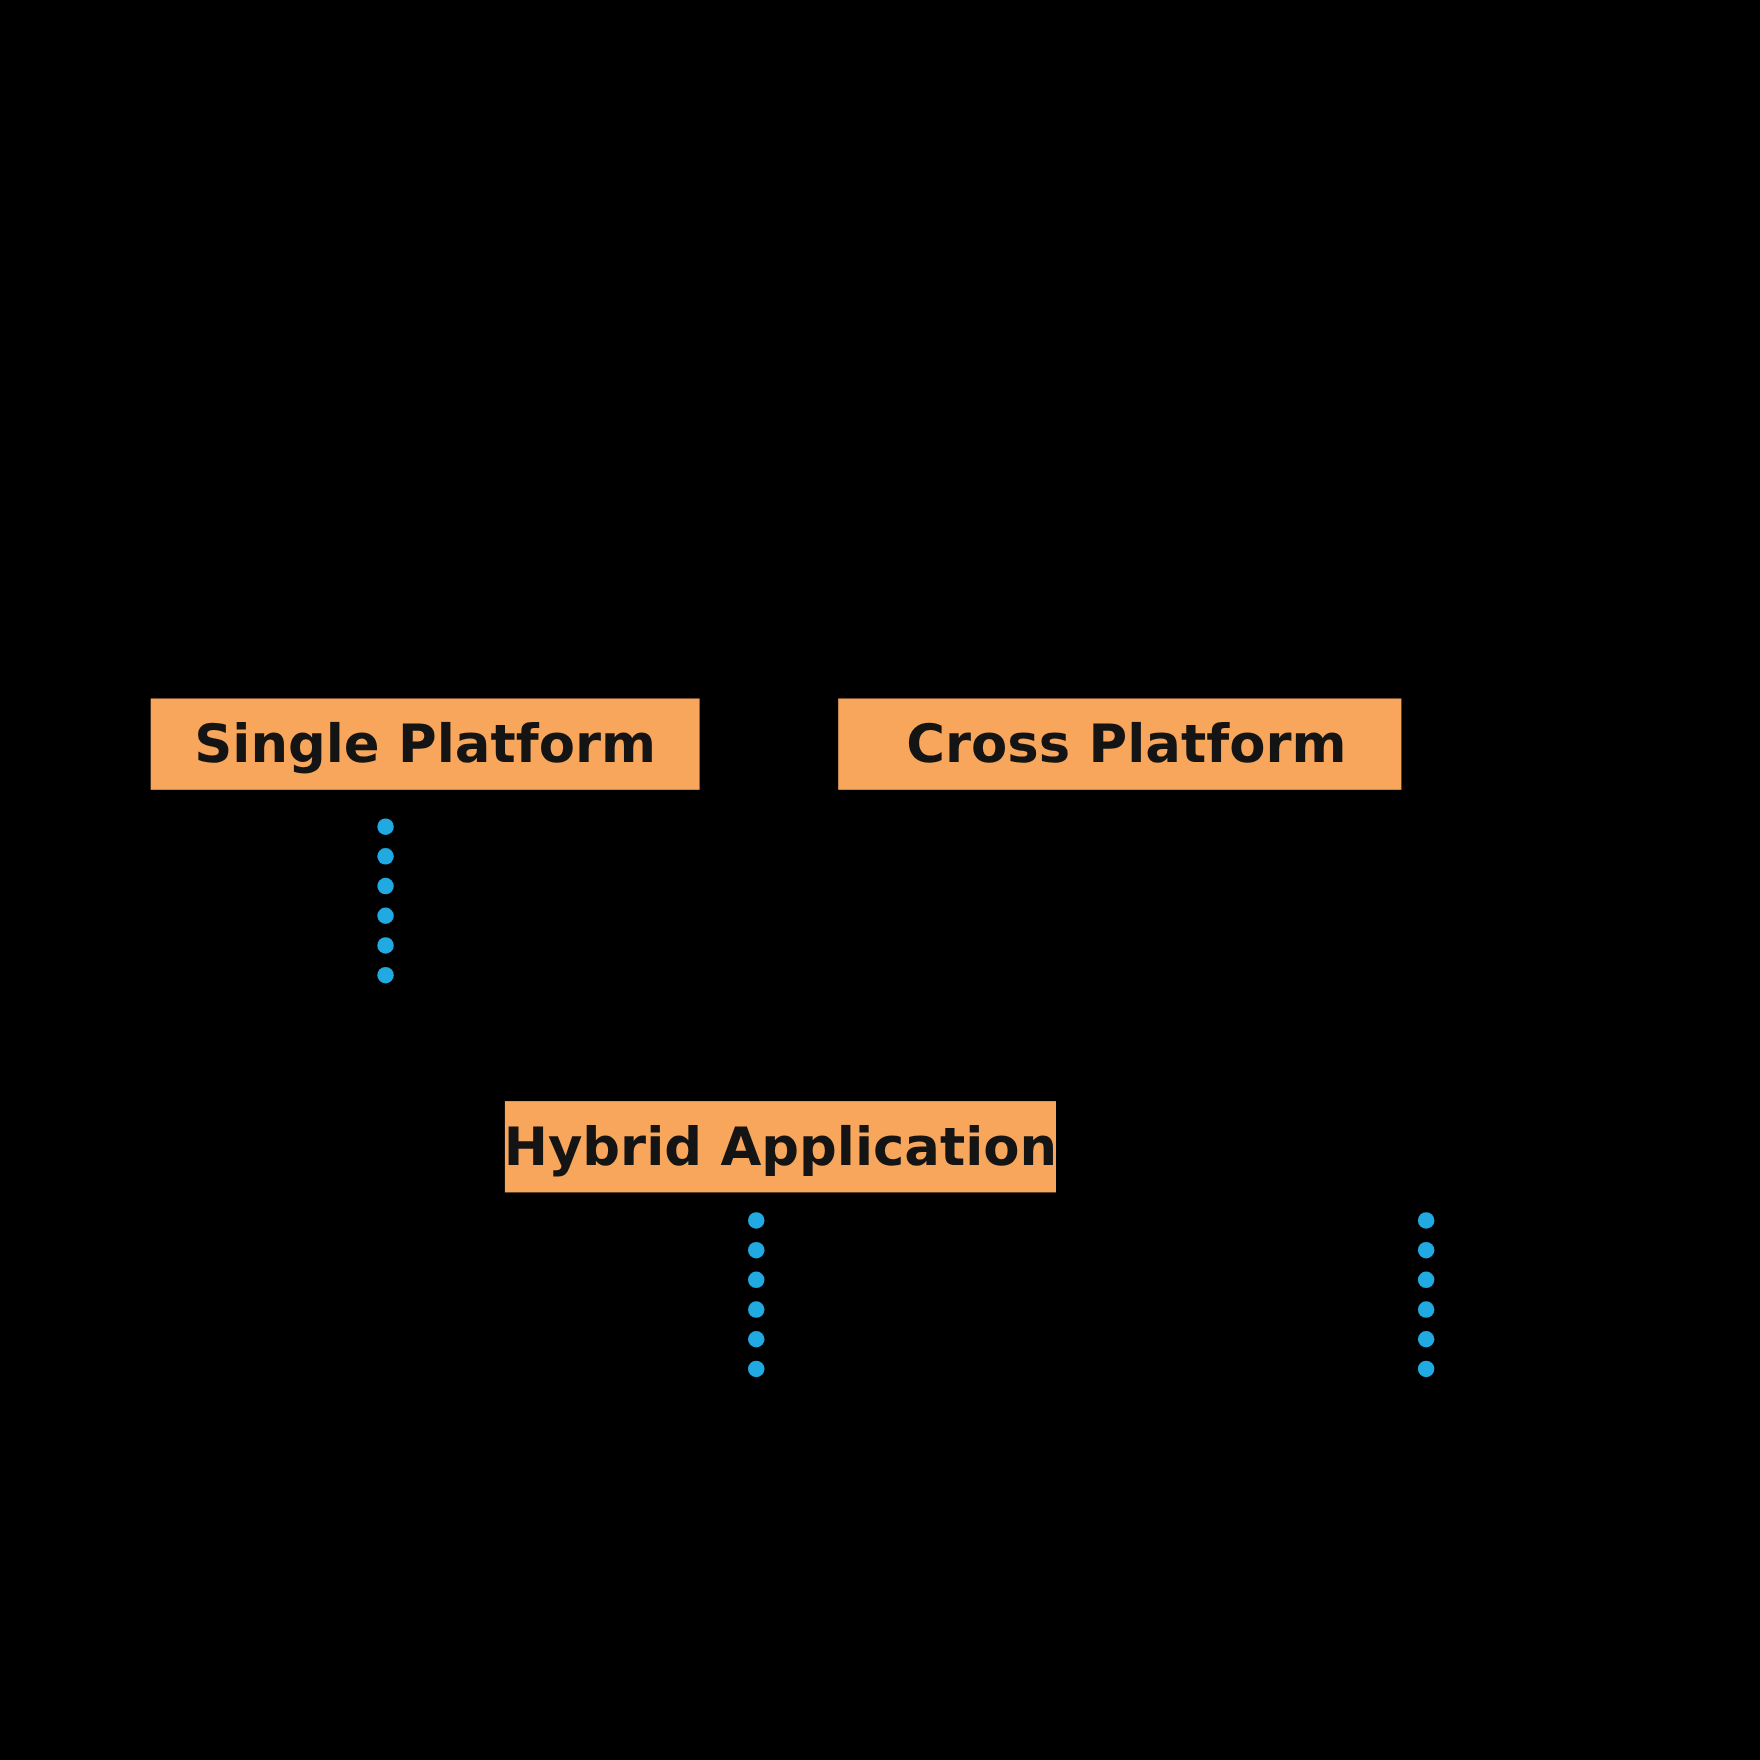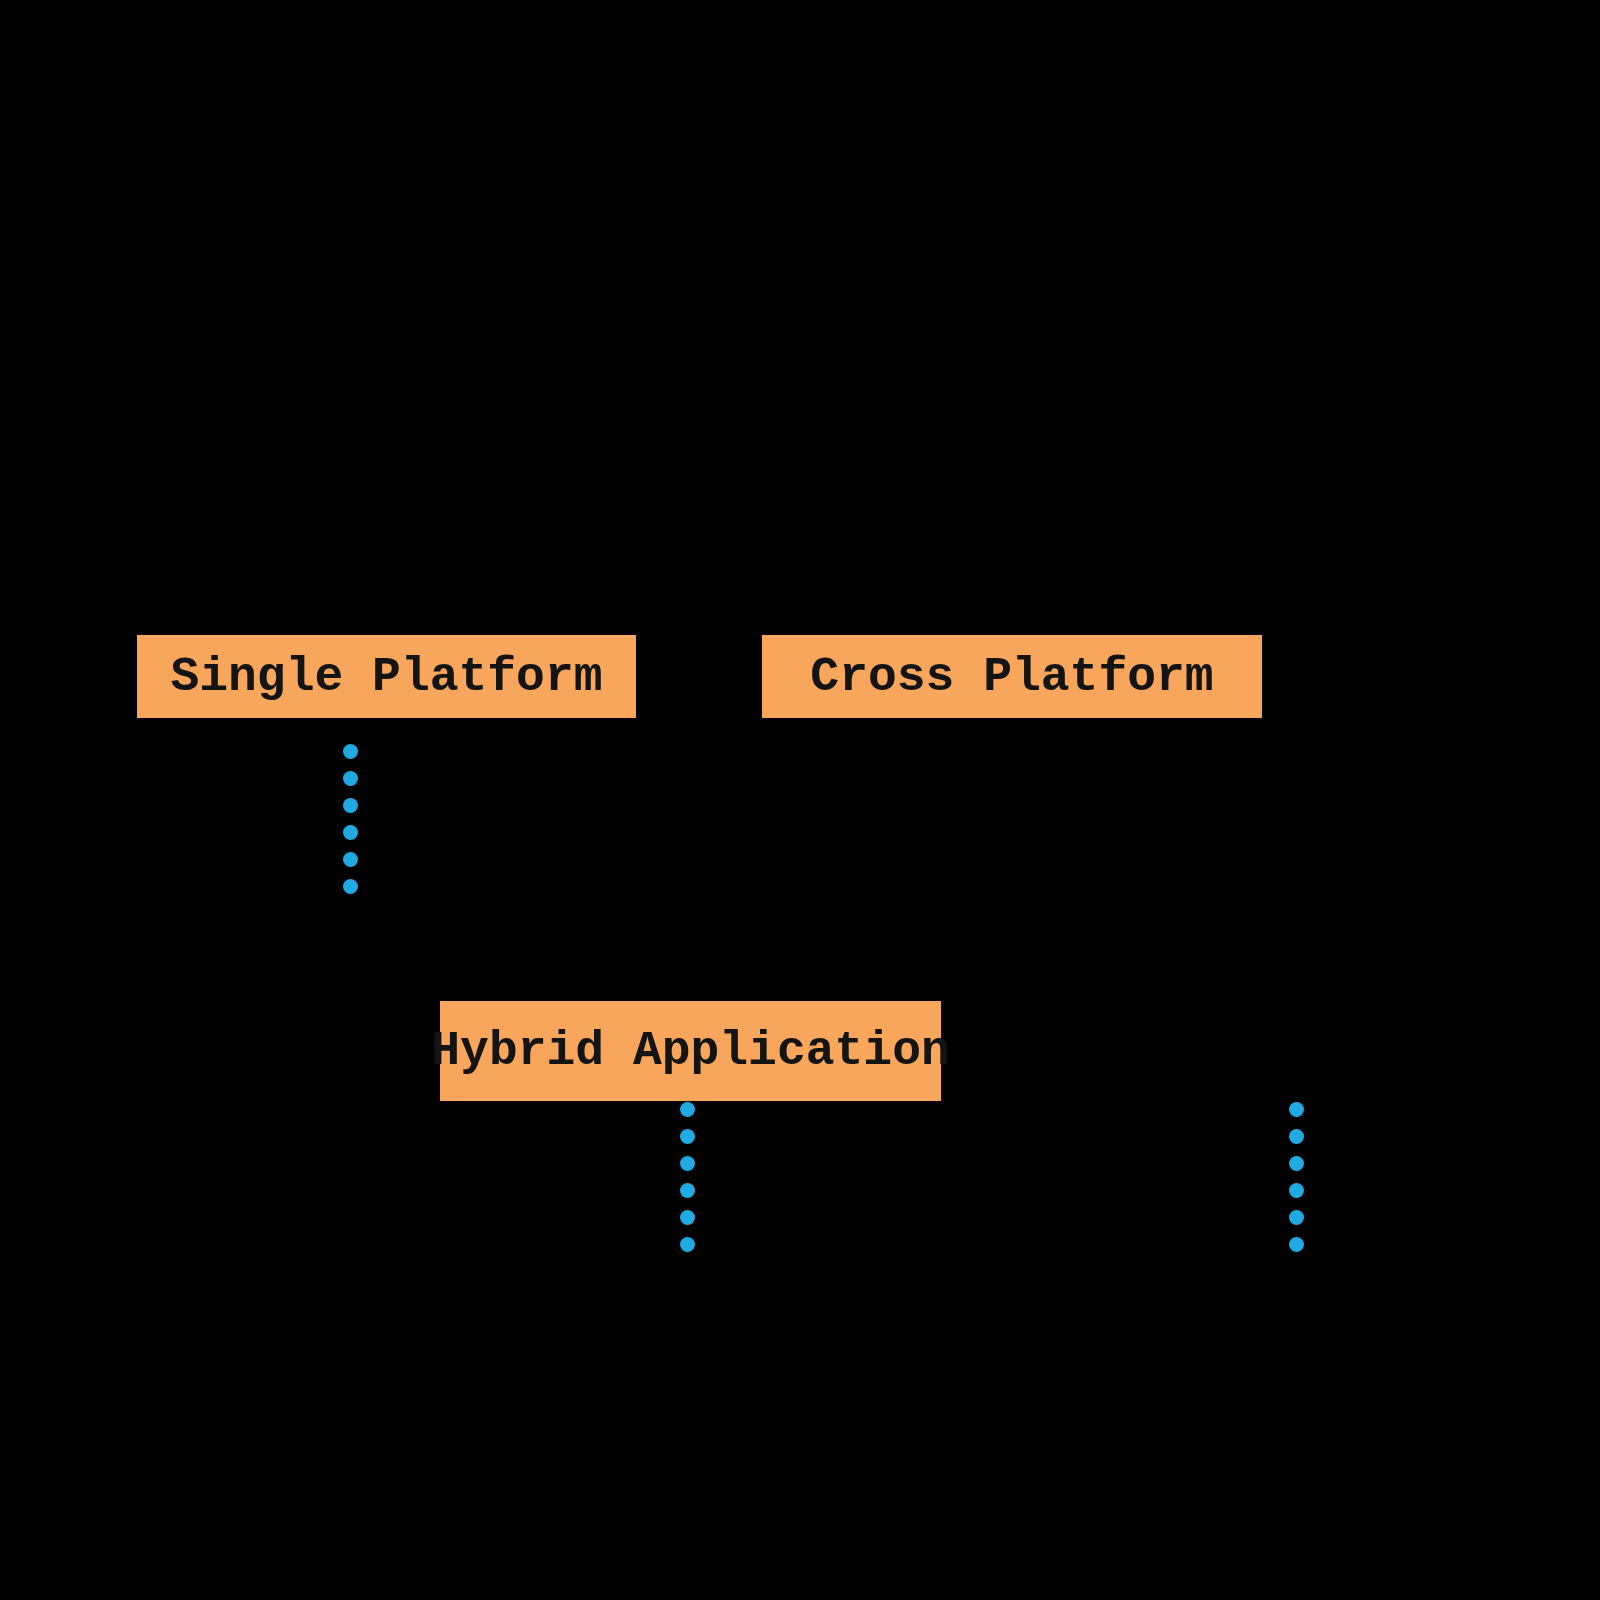--- a/index.html
+++ b/index.html
@@ -20,25 +20,24 @@
     background: var(--node-fill, #F7A65C);
     color: var(--node-text, #141414);
     display: flex;
     align-items: center;
     justify-content: center;
     font-weight: bold;
     font-size: 48px;
     letter-spacing: 0px;
     white-space: nowrap;
     text-align: left;
-    font-family: Liberation Mono, monospace;
   }
   #node-single-platform   { left: 137px;  top: 635px;  width: 499px; height: 83px; }
-  #node-cross-platform    { left: 762px;  top: 635px;  width: 500px; height: 83px; }
-  #node-hybrid-application{ left: 440px;  top: 1001px; width: 501px; height: 100px; }
+  #node-cross-platform    { left: 762px;  top: 635px;  width: 500px; height: 83px; padding-left: 12px; }
+  #node-hybrid-application{ left: 459px;  top: 1001px; width: 501px; height: 83px; }
   #node-native-application{ left: 1063px; top: 1000px; width: 502px; height: 84px; }
 
   .connector {
     position: absolute;
     display: flex;
     flex-direction: column;
     align-items: center;
     width: 15px;
   }
   #connector-single  { left: 343px;  top: 744px;  }

